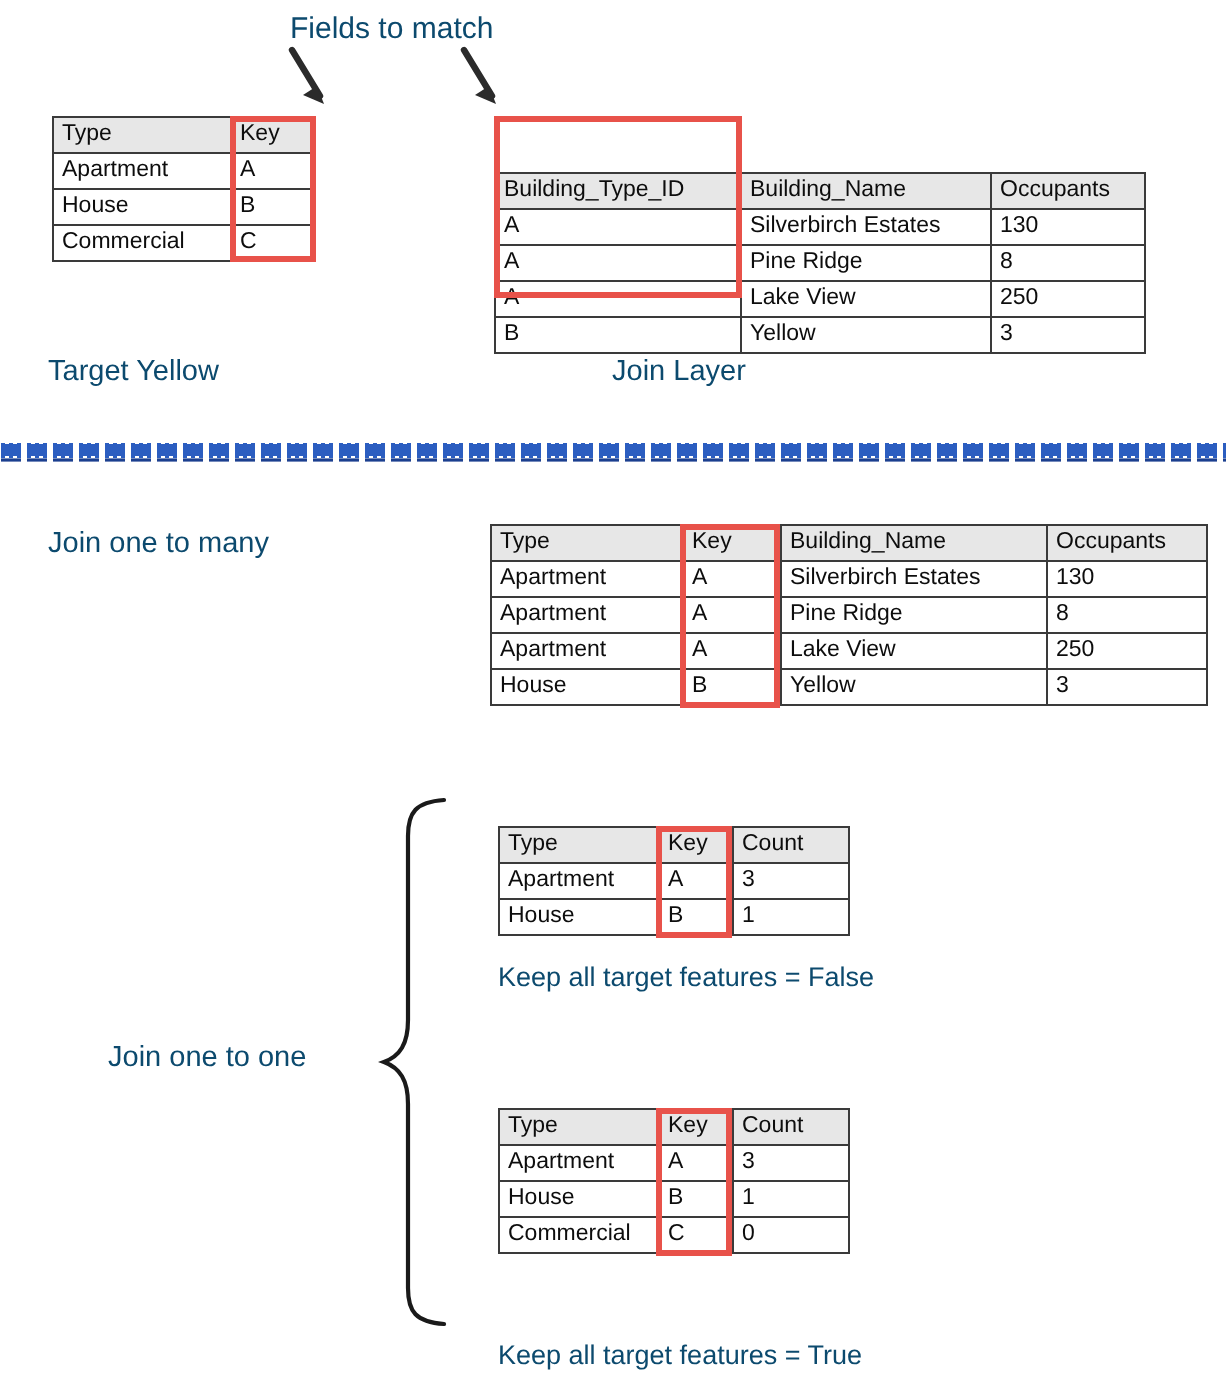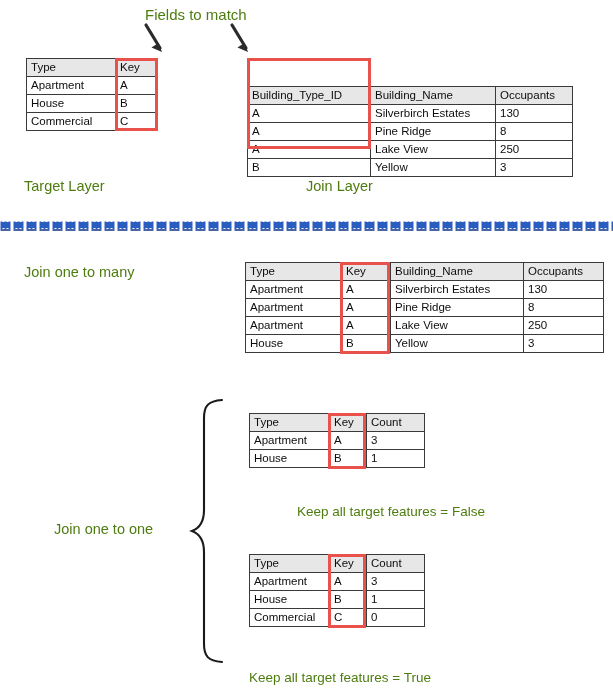--- a/index.html
+++ b/index.html
@@ -47,21 +47,21 @@
     box-sizing: border-box;
     pointer-events: none;
     background: transparent;
   }
 
   
   .lbl {
     position: absolute;
     font-size: 14.5px;
     line-height: 18px;
-    color: #4d7c0f;
+    color: #0c4a6e;
     white-space: nowrap;
   }
   .lbl.small { font-size: 13.5px; }
   .lbl b { font-weight: normal; }
 
   
   .overlay {
     position: absolute;
     left: 0; top: 0;
     width: 613px;
@@ -113,33 +113,33 @@
              L 204 510
              C 204 522, 200 528, 192 531
              C 200 534, 204 540, 204 552
              L 204 644
              C 204 656, 208 661, 222 662"></path>
   </g>
 </svg>
 
 <div class="lbl" style="left:145px; top:6px; font-size:15px;">Fields to match</div>
 
-<div class="lbl" style="left:24px; top:177px;">Target Layer</div>
+<div class="lbl" style="left:24px; top:177px;">Target Yellow</div>
 
 <div class="lbl" style="left:306px; top:177px;">Join Layer</div>
 
 <div class="lbl" style="left:24px; top:263px;">
   <span>Join one to </span><b>many</b>
 </div>
 
 <div class="lbl" style="left:24px; top:520px;margin-left:30px;">
   <span>Join one to </span><b>one</b>
 </div>
 
-<div class="lbl small" style="left:249px; top:503px;margin-left:48px;">
+<div class="lbl small" style="left:249px; top:480px;">
   <span>Keep all target features = </span><b>False</b>
 </div>
 
 <div class="lbl small" style="left:249px; top:645px;margin-top:24px;">
   <span>Keep all target features = </span><b>True</b>
 </div>
 
 <table class="tbl" style="left:26px; top:58px; width:131px;">
   <colgroup>
       <col style="width:89px">

